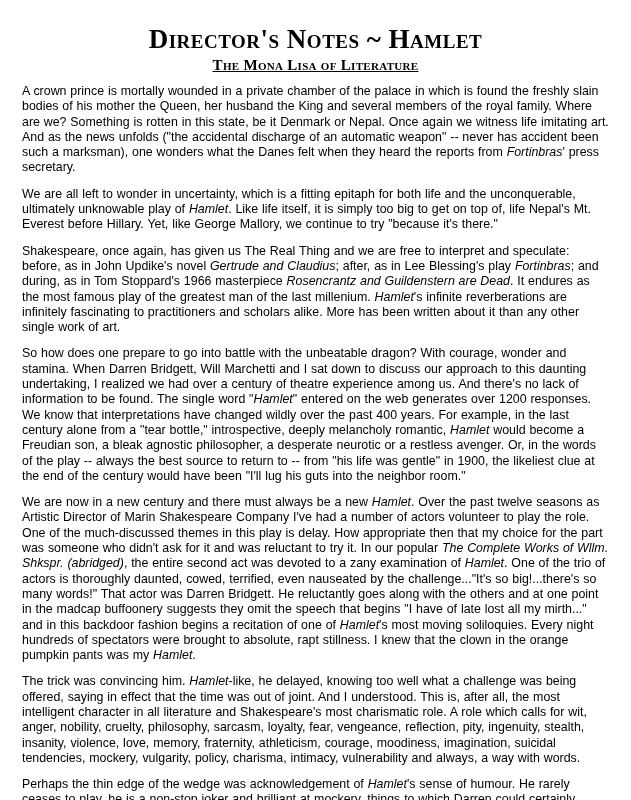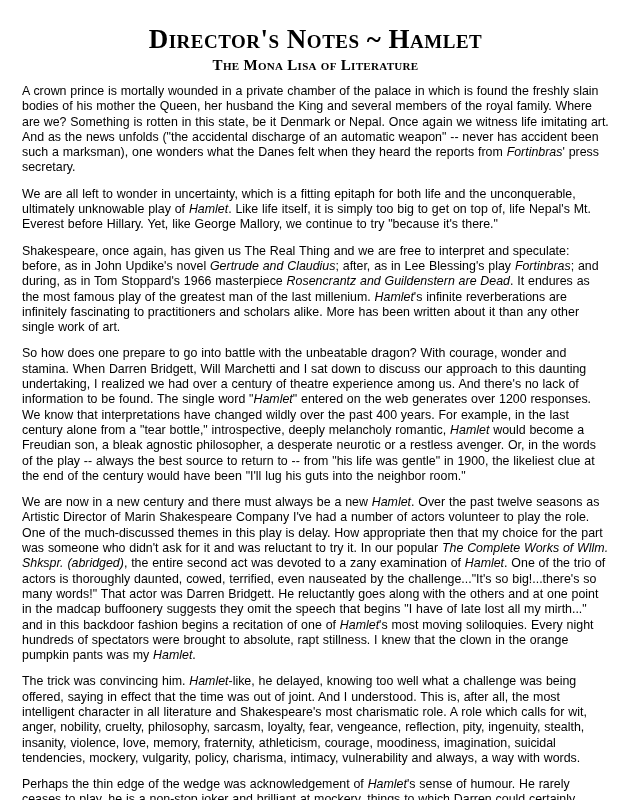--- a/index.html
+++ b/index.html
@@ -32,20 +32,21 @@
     text-transform: none;
   }
   .subtitle {
     text-align: center;
     font-family: "Liberation Serif", serif;
     font-weight: bold;
     font-size: 15px;
     letter-spacing: 0.3px;
     margin: 0 0 10px 0;
     font-variant: small-caps;
+    text-decoration: underline;
   }
   .body-text p {
     font-size: 12.4px;
     line-height: 15.3px;
     text-align: left;
     margin: 0 0 11px 0;
     word-spacing: 0.4px;
   }
   .body-text p:last-child {
     margin-bottom: 0;

